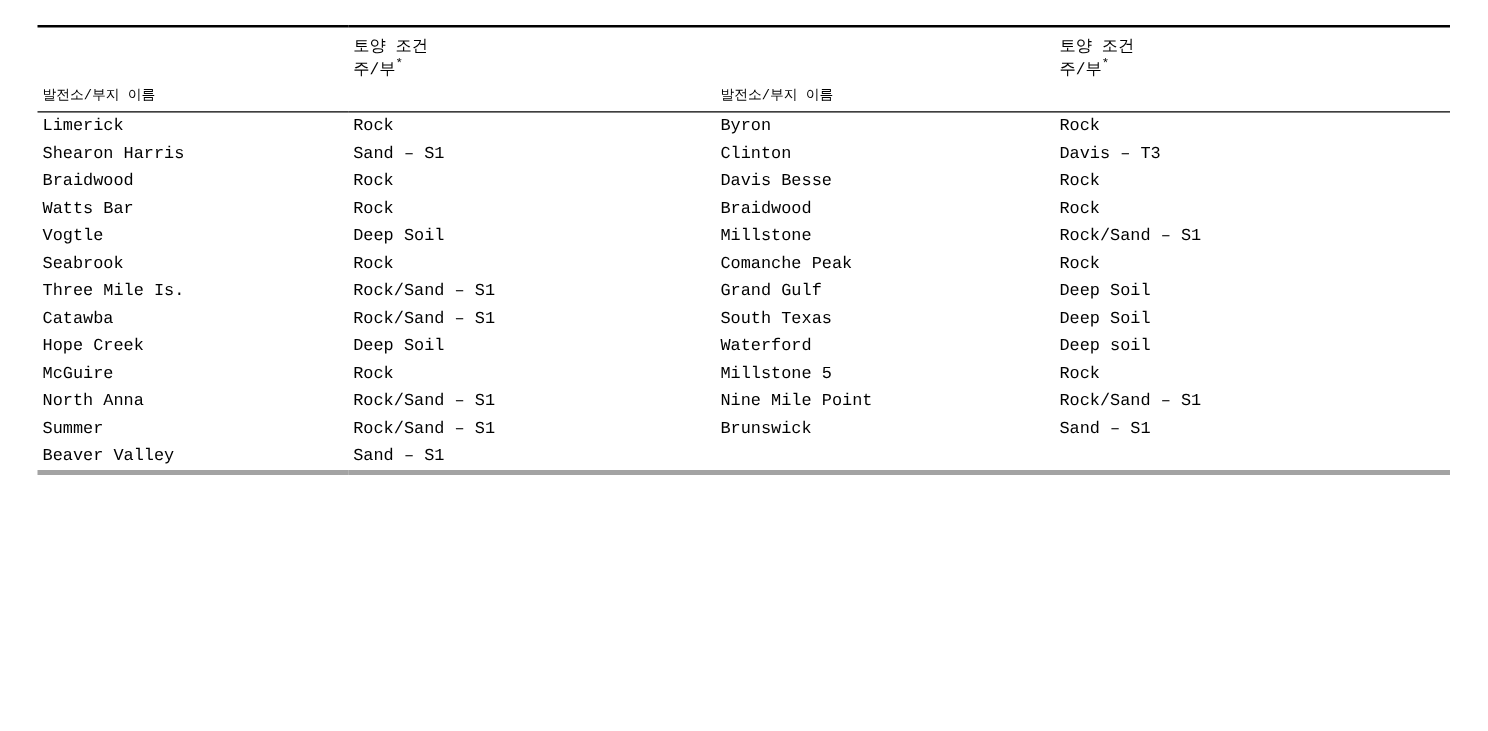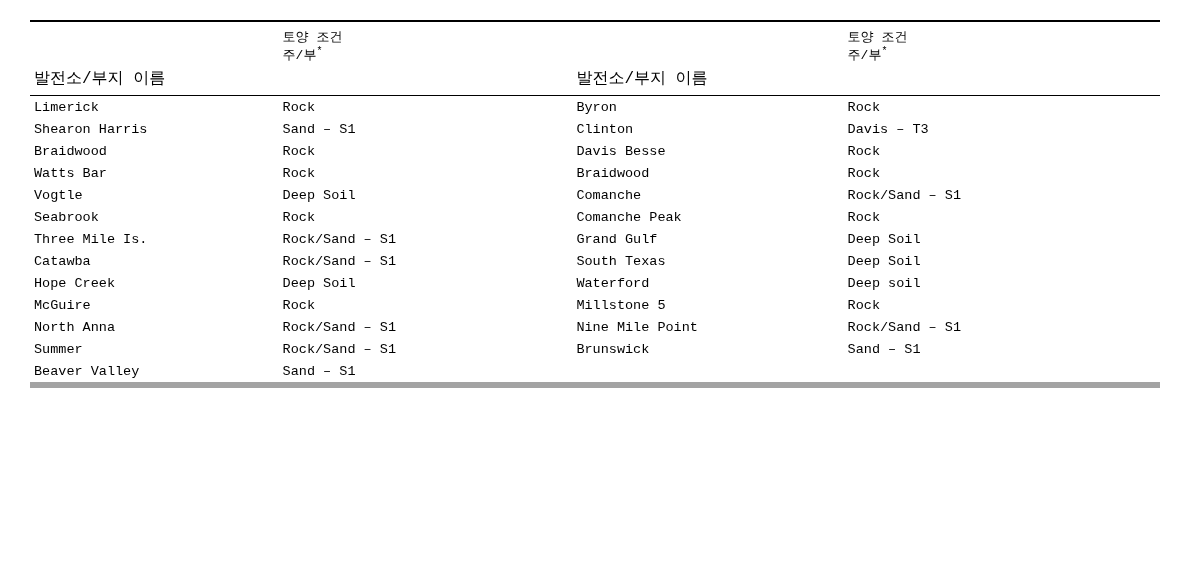--- a/index.html
+++ b/index.html
@@ -32,31 +32,31 @@
       vertical-align: bottom;
       padding-left: 4px;
       padding-right: 4px;
     }
     .header-row-bottom {
       border-bottom: 1.5px solid #000;
     }
     .header-row-bottom td {
       padding-bottom: 6px;
       padding-top: 2px;
-      font-size: 16px;
+      font-size: 11px;
       vertical-align: bottom;
       padding-left: 4px;
       padding-right: 4px;
     }
     .data-row td {
       padding: 3.5px 4px;
       vertical-align: top;
     }
     .bottom-border td {
-      border-bottom: 6px solid #a3a3a3;
+      border-bottom: 4px solid #a3a3a3;
       font-family: Liberation Mono, monospace;
     }
     .col-plant { width: 22%; }
     .col-soil  { width: 26%; }
     .col-plant2 { width: 24%; }
     .col-soil2  { width: 28%; }
 
     sup {
       font-size: 10px;
       vertical-align: super;
@@ -118,21 +118,21 @@
         </tr>
         <tr class="data-row">
           <td>Watts Bar</td>
           <td>Rock</td>
           <td>Braidwood</td>
           <td>Rock</td>
         </tr>
         <tr class="data-row">
           <td>Vogtle</td>
           <td>Deep Soil</td>
-          <td>Comanche</td>
+          <td>Millstone</td>
           <td>Rock/Sand – S1</td>
         </tr>
         <tr class="data-row">
           <td>Seabrook</td>
           <td>Rock</td>
           <td>Comanche Peak</td>
           <td>Rock</td>
         </tr>
         <tr class="data-row">
           <td>Three Mile Is.</td>

